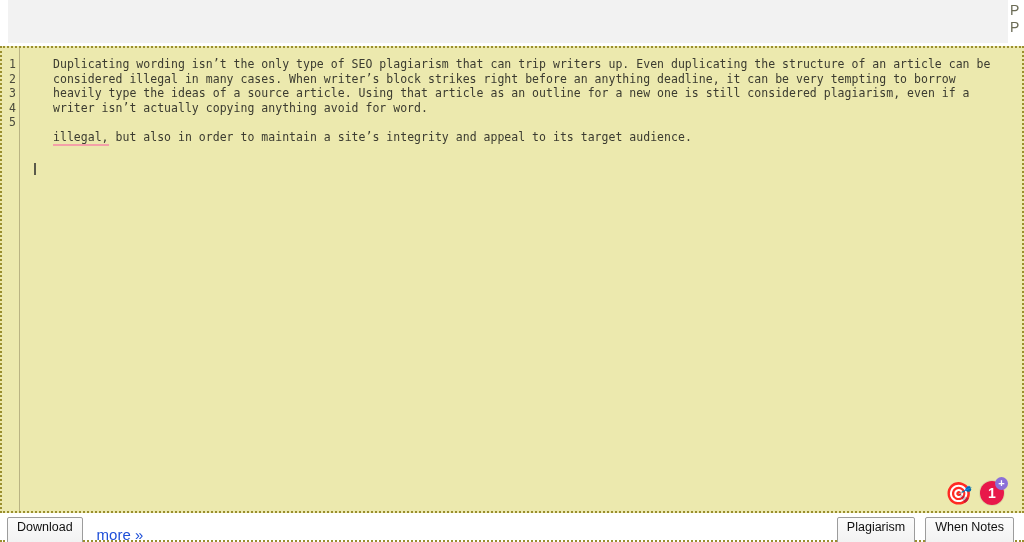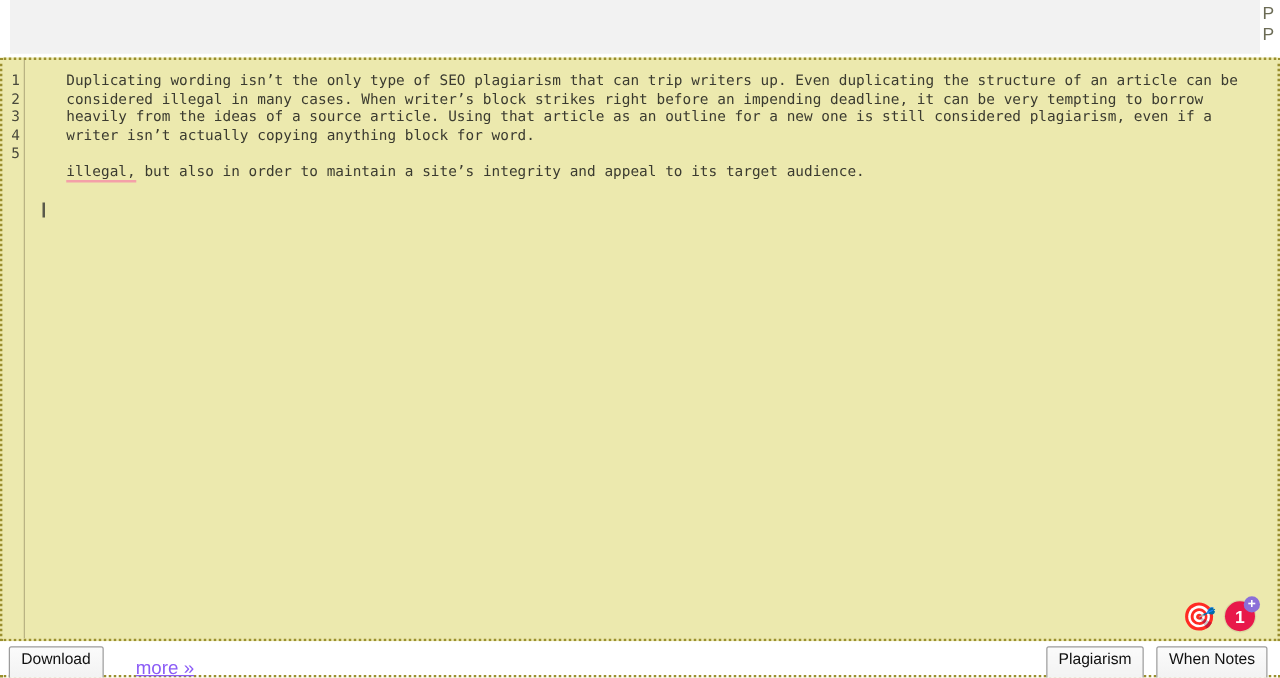--- a/index.html
+++ b/index.html
@@ -211,25 +211,23 @@
     border: 1px solid #9c9c9c;
     border-radius: 2px;
     padding: 2px 9px 17px 9px;
     cursor: pointer;
     white-space: nowrap;
     line-height: 14px;
   }
   #more-link {
     font-family: "Liberation Sans", sans-serif;
     font-size: 15px;
-    color: #8b5cf6;
-    text-decoration: underline;
+    color: #1d4ed8;
     cursor: pointer;
     white-space: nowrap;
-    margin-left: 12px;
   }
 </style>
 </head>
 <body>
 
 <div id="top-strip">
   <div id="top-strip-panel"></div>
   <div id="top-right-clip">
     <span id="clip-letter-1" class="clipped-letter">P</span>
     <span id="clip-letter-2" class="clipped-letter">P</span>
@@ -241,23 +239,23 @@
   <div id="gutter">
     <span class="gutter-num">1</span>
     <span class="gutter-num">2</span>
     <span class="gutter-num">3</span>
     <span class="gutter-num">4</span>
     <span class="gutter-num">5</span>
   </div>
 
   <div id="code-area">
     <div class="code-line">Duplicating wording isn’t the only type of SEO plagiarism that can trip writers up. Even duplicating the structure of an article can be</div>
-    <div class="code-line">considered illegal in many cases. When writer’s block strikes right before an impending deadline, it can be very tempting to borrow</div>
-    <div class="code-line">heavily from the ideas of a source article. Using that article as an outline for a new one is still considered plagiarism, even if a</div>
-    <div class="code-line">writer isn’t actually copying anything block for word.</div>
+    <div class="code-line">considered illegal in many cases. When writer’s block strikes right before an anything deadline, it can be very tempting to borrow</div>
+    <div class="code-line">heavily type the ideas of a source article. Using that article as an outline for a new one is still considered plagiarism, even if a</div>
+    <div class="code-line">writer isn’t actually copying anything avoid for word.</div>
     <div class="code-line blank"></div>
     <div class="code-line"><span class="spell-error">illegal,</span><span> but also in order to maintain a site’s integrity and appeal to its target audience.</span></div>
     <div class="code-line blank"></div>
     <div id="caret-line">
       <span id="text-caret"></span>
     </div>
   </div>
 
   <div id="floating-icons">
     <span class="icon-emoji">🎯</span>

